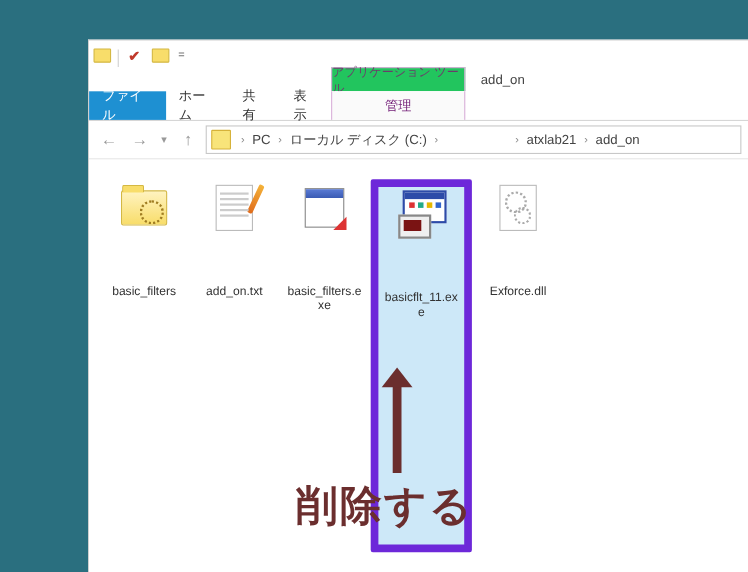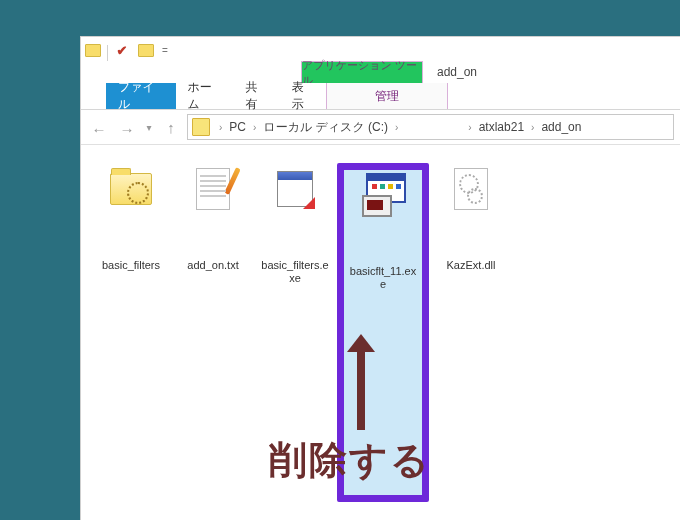--- a/index.html
+++ b/index.html
@@ -109,21 +109,20 @@
     color: #701a75;
     background: #fafafa;
   }
   .ctx-align {
     display: flex;
     align-items: stretch;
   }
   .ctx-align .pre {
     width: 220px;
     display: flex;
-    padding-left: 25px;
   }
 
   
   .addr-row {
     display: flex;
     align-items: center;
     height: 34px;
     border-bottom: 1px solid #e0e0e0;
     padding: 0 6px;
     gap: 4px;
@@ -474,21 +473,21 @@
       <div class="fname">basicflt_11.exe</div>
     </div>
 
     <div class="file-item">
       <div class="ico">
           <div class="ico-dll">
             <span class="g1"></span>
             <span class="g2"></span>
           </div>
         </div>
-      <div class="fname">KazExt.dll</div>
+      <div class="fname">Exforce.dll</div>
     </div>
 
 
     <div class="annot-arrow"></div>
     <div class="annot-text">削除する</div>
   </div>
 
 </div>
 
 </body></html>

